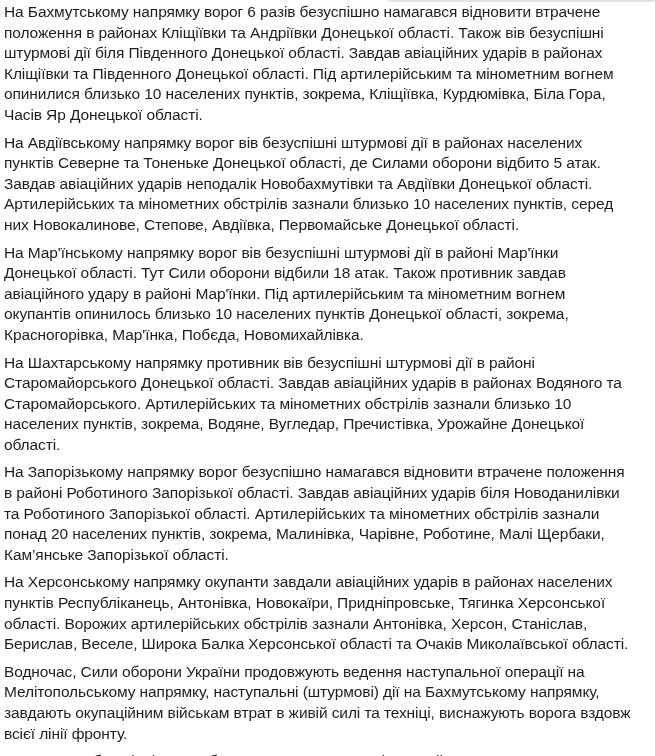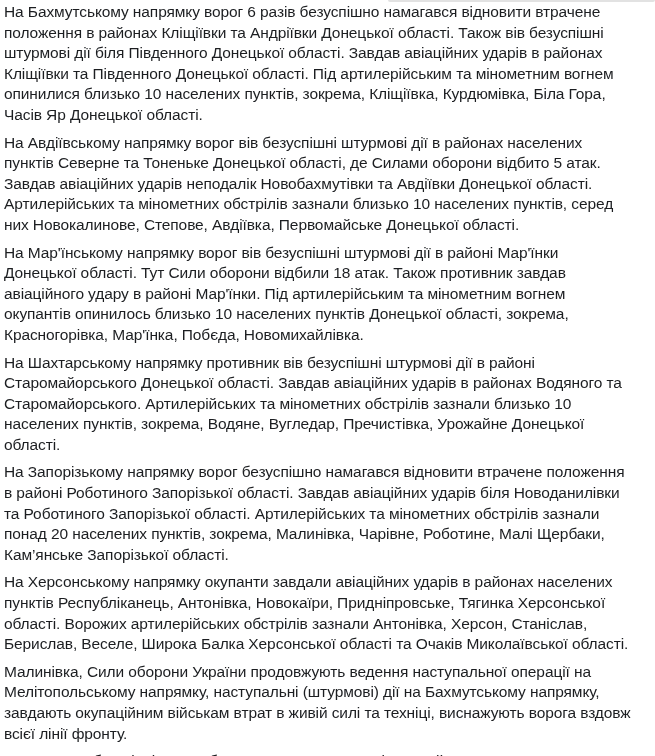--- a/index.html
+++ b/index.html
@@ -42,15 +42,15 @@
 
 <div class="top-edge-artifact"></div>
 
 <div class="post-text">
   <p>На Бахмутському напрямку ворог 6 разів безуспішно намагався відновити втрачене положення в районах Кліщіївки та Андріївки Донецької області. Також вів безуспішні штурмові дії біля Південного Донецької області. Завдав авіаційних ударів в районах Кліщіївки та Південного Донецької області. Під артилерійським та мінометним вогнем опинилися близько 10 населених пунктів, зокрема, Кліщіївка, Курдюмівка, Біла Гора, Часів Яр Донецької області.</p>
   <p>На Авдіївському напрямку ворог вів безуспішні штурмові дії в районах населених пунктів Северне та Тоненьке Донецької області, де Силами оборони відбито 5 атак. Завдав авіаційних ударів неподалік Новобахмутівки та Авдіївки Донецької області. Артилерійських та мінометних обстрілів зазнали близько 10 населених пунктів, серед них Новокалинове, Степове, Авдіївка, Первомайське Донецької області.</p>
   <p>На Мар'їнському напрямку ворог вів безуспішні штурмові дії в районі Мар'їнки Донецької області. Тут Сили оборони відбили 18 атак. Також противник завдав авіаційного удару в районі Мар'їнки. Під артилерійським та мінометним вогнем окупантів опинилось близько 10 населених пунктів Донецької області, зокрема, Красногорівка, Мар'їнка, Побєда, Новомихайлівка.</p>
   <p>На Шахтарському напрямку противник вів безуспішні штурмові дії в районі Старомайорського Донецької області. Завдав авіаційних ударів в районах Водяного та Старомайорського. Артилерійських та мінометних обстрілів зазнали близько 10 населених пунктів, зокрема, Водяне, Вугледар, Пречистівка, Урожайне Донецької області.</p>
   <p>На Запорізькому напрямку ворог безуспішно намагався відновити втрачене положення в районі Роботиного Запорізької області. Завдав авіаційних ударів біля Новоданилівки та Роботиного Запорізької області. Артилерійських та мінометних обстрілів зазнали понад 20 населених пунктів, зокрема, Малинівка, Чарівне, Роботине, Малі Щербаки, Кам’янське Запорізької області.</p>
   <p>На Херсонському напрямку окупанти завдали авіаційних ударів в районах населених пунктів Республіканець, Антонівка, Новокаїри, Придніпровське, Тягинка Херсонської області. Ворожих артилерійських обстрілів зазнали Антонівка, Херсон, Станіслав, Берислав, Веселе, Широка Балка Херсонської області та Очаків Миколаївської області.</p>
-  <p>Малинівка, Сили оборони України продовжують ведення наступальної операції на Мелітопольському напрямку, наступальні (штурмові) дії на Бахмутському напрямку, завдають окупаційним військам втрат в живій силі та техніці, виснажують ворога вздовж всієї лінії фронту.</p>
+  <p>Водночас, Сили оборони України продовжують ведення наступальної операції на Мелітопольському напрямку, наступальні (штурмові) дії на Бахмутському напрямку, завдають окупаційним військам втрат в живій силі та техніці, виснажують ворога вздовж всієї лінії фронту.</p>
   <p>Протягом доби авіація Сил оборони завдала 13 ударів по районах зосередження особового складу, озброєння та військової техніки та 2 - по зенітно-ракетних комплексах противника.</p>
 </div>
 
 </body></html>

